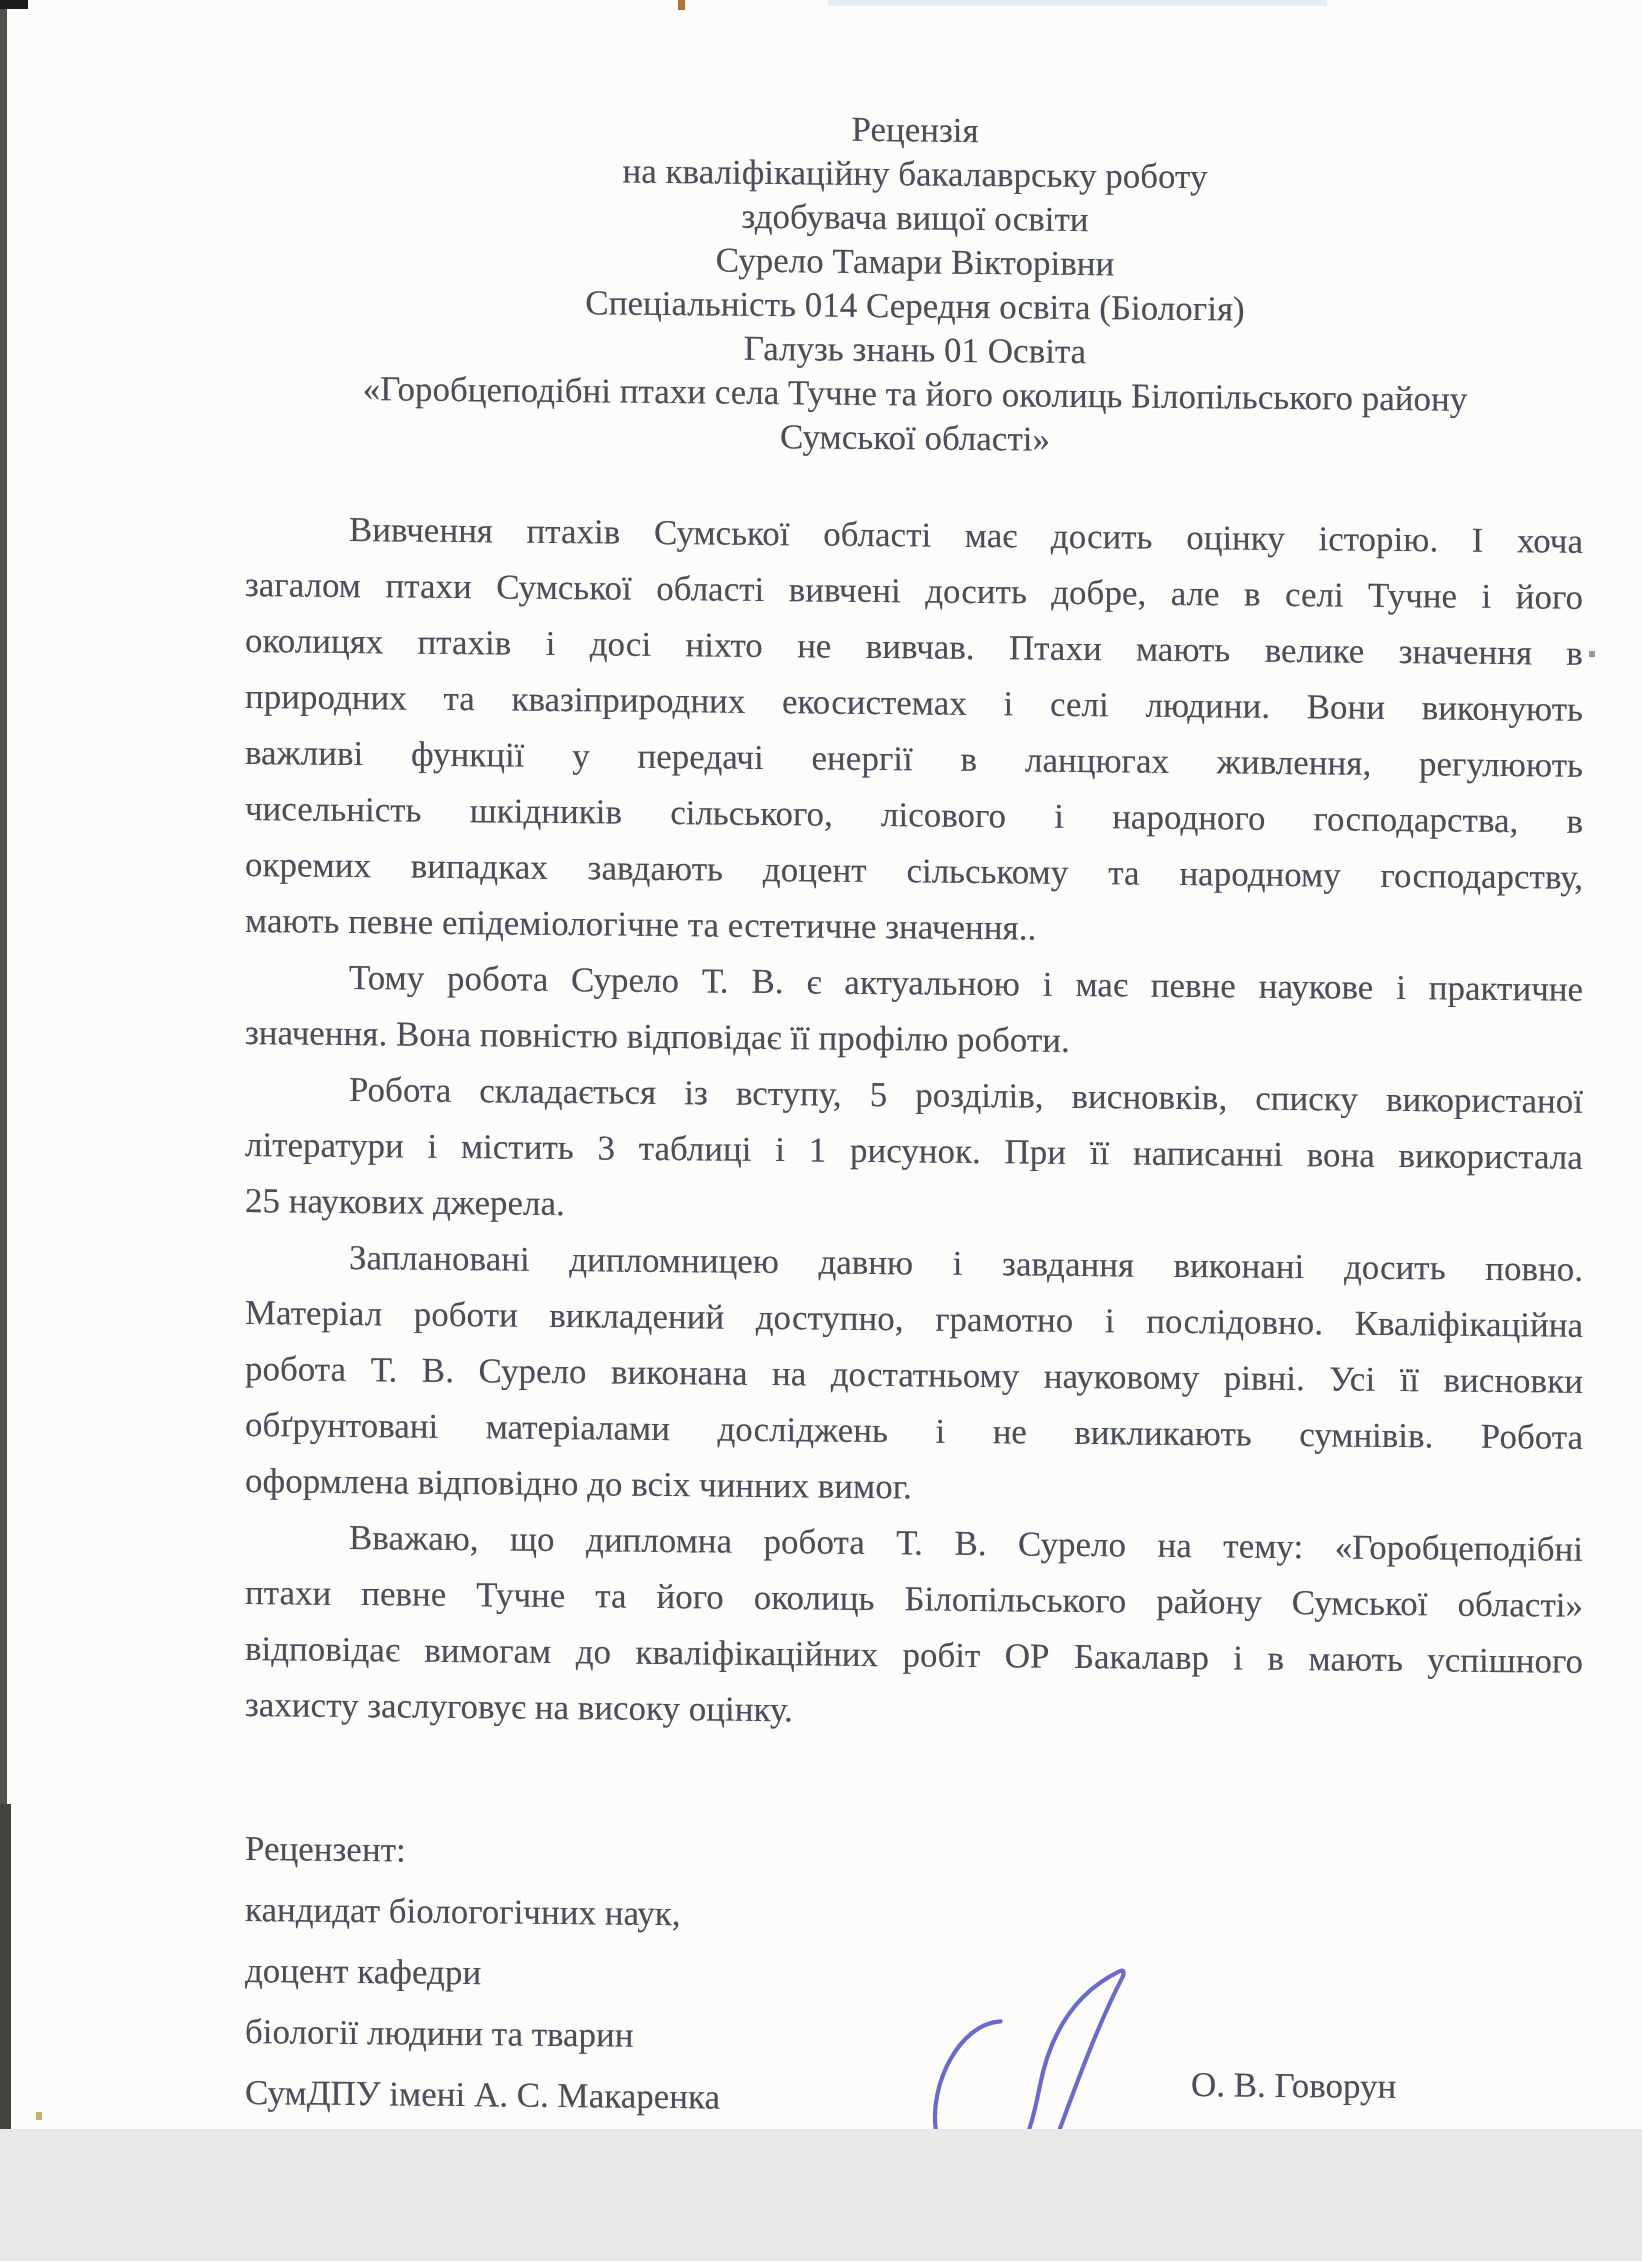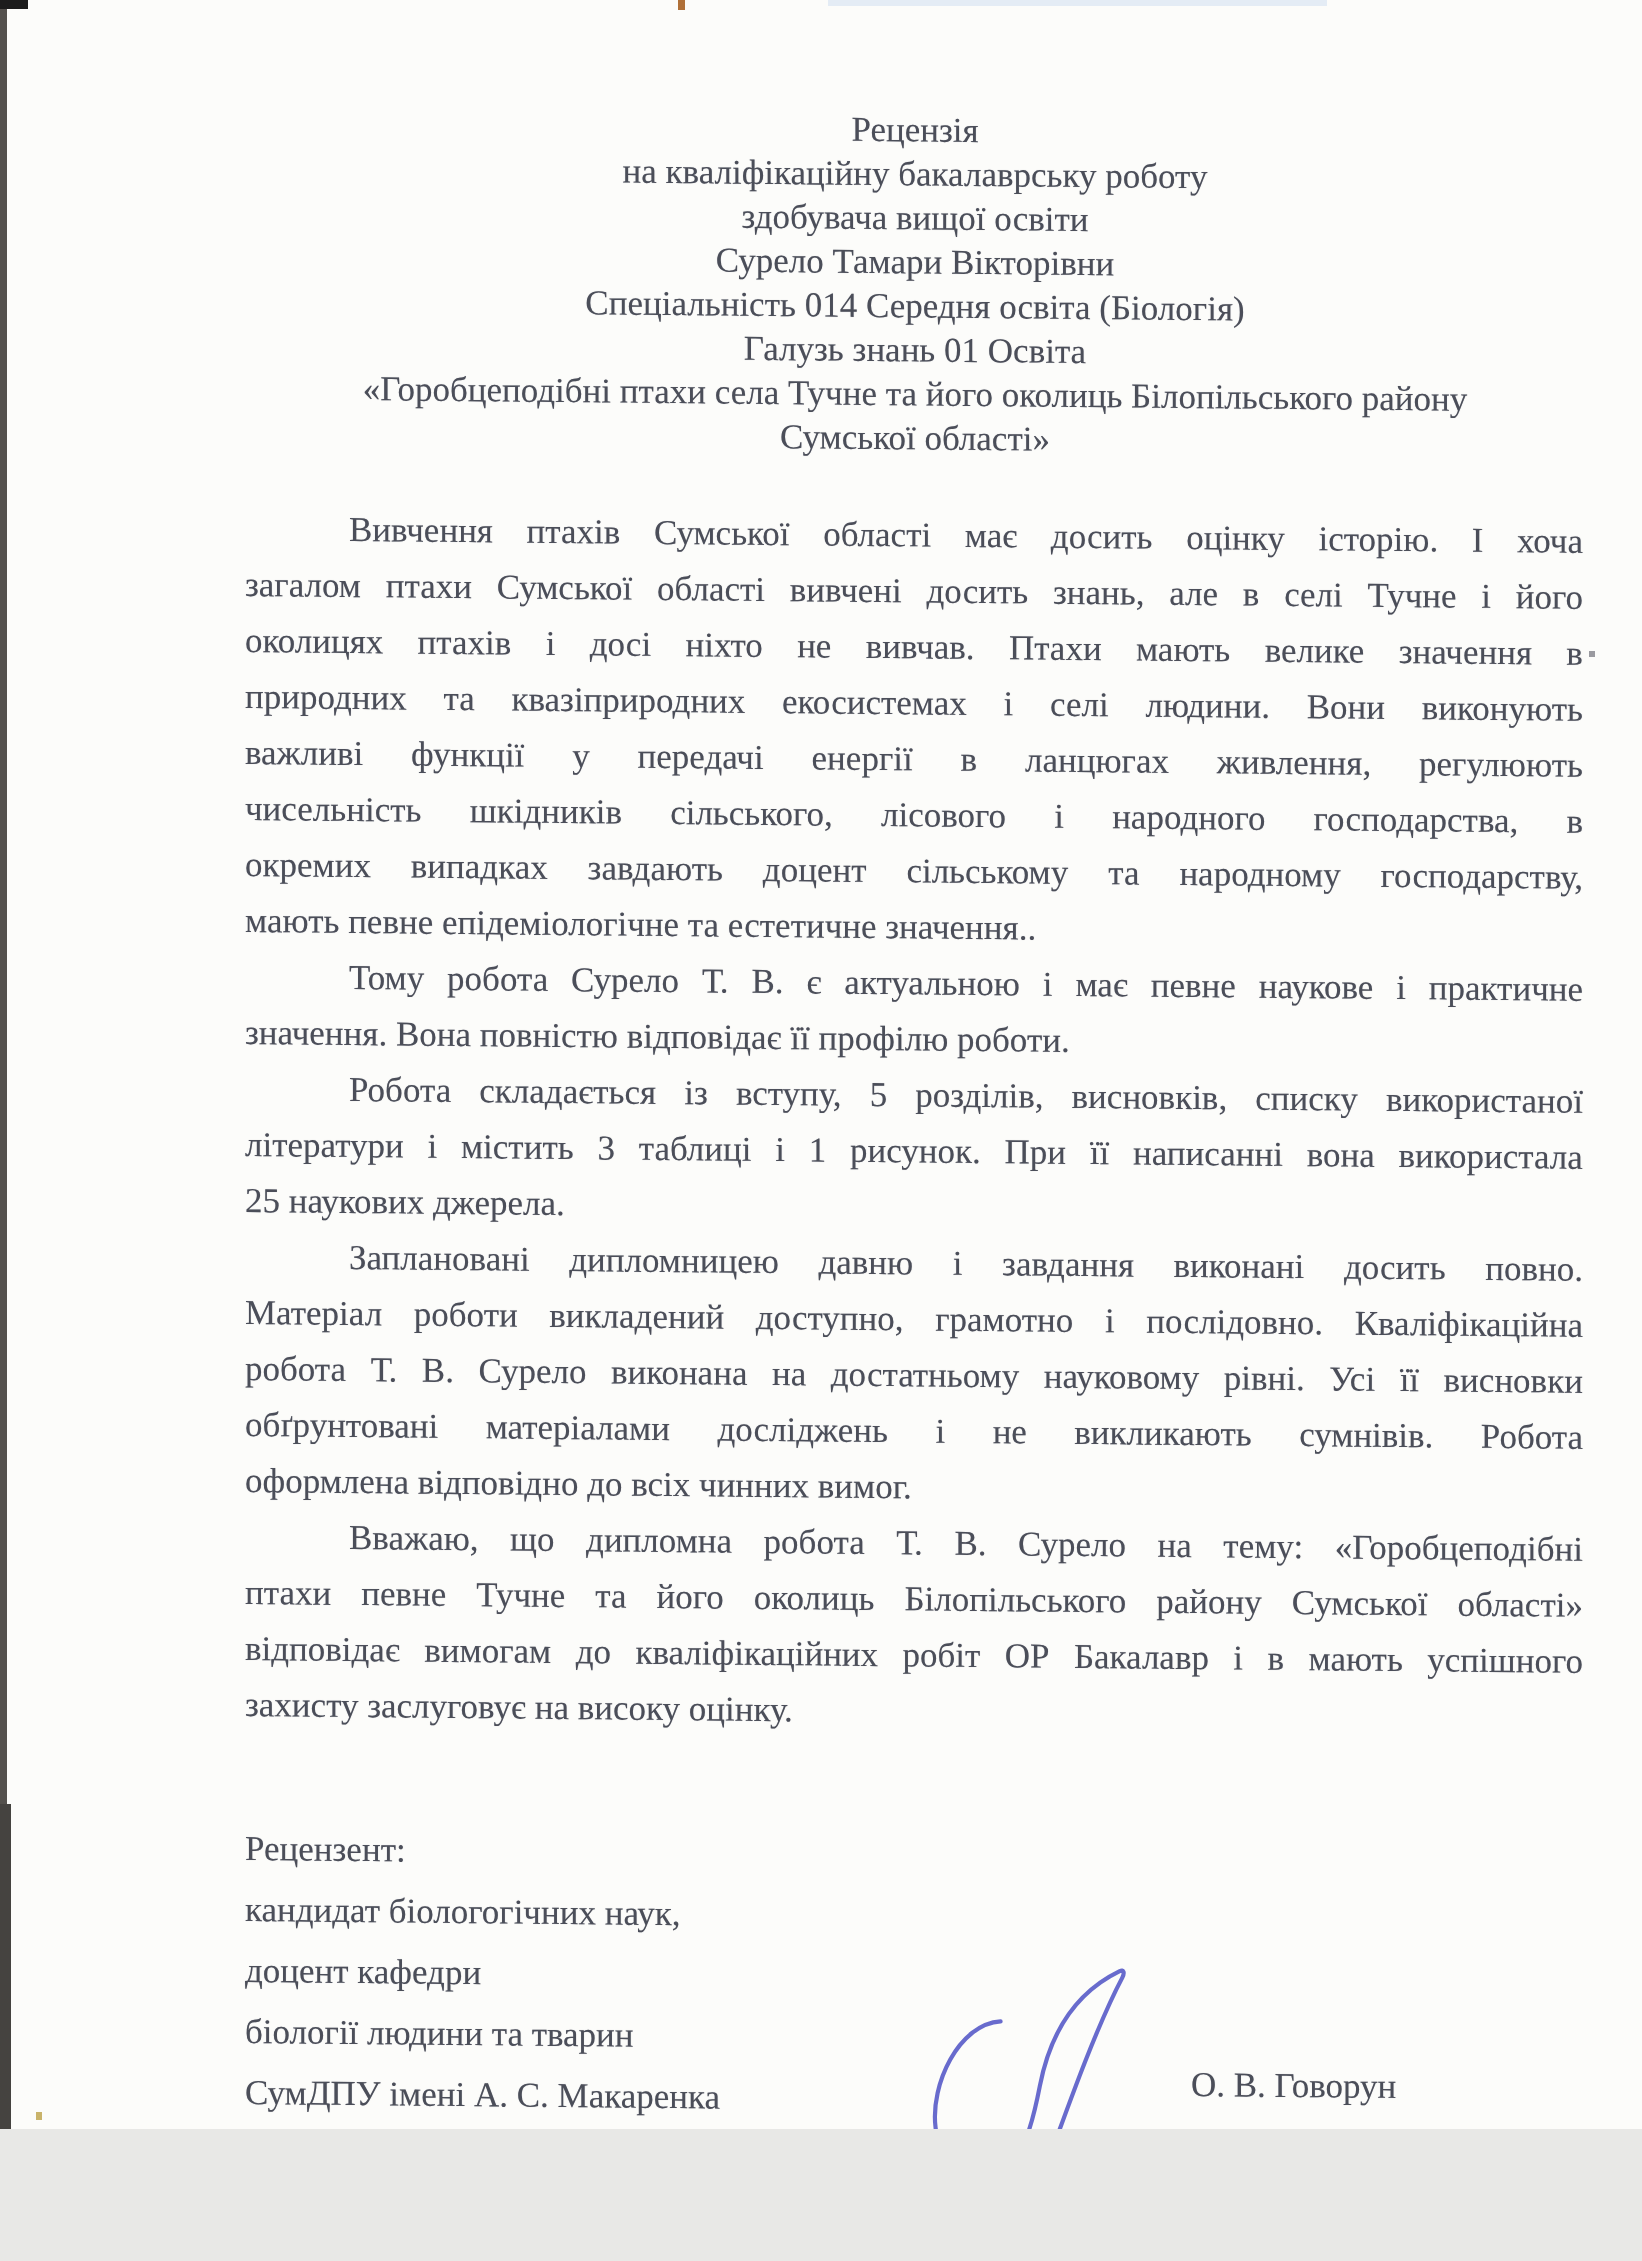--- a/index.html
+++ b/index.html
@@ -92,21 +92,21 @@
             <span>І</span>
             <span>хоча</span>
           </div>
           <div class="b-line just">
             <span>загалом</span>
             <span>птахи</span>
             <span>Сумської</span>
             <span>області</span>
             <span>вивчені</span>
             <span>досить</span>
-            <span>знань,</span>
+            <span>добре,</span>
             <span>але</span>
             <span>в</span>
             <span>селі</span>
             <span>Тучне</span>
             <span>і</span>
             <span>його</span>
           </div>
           <div class="b-line just">
             <span>околицях</span>
             <span>птахів</span>

